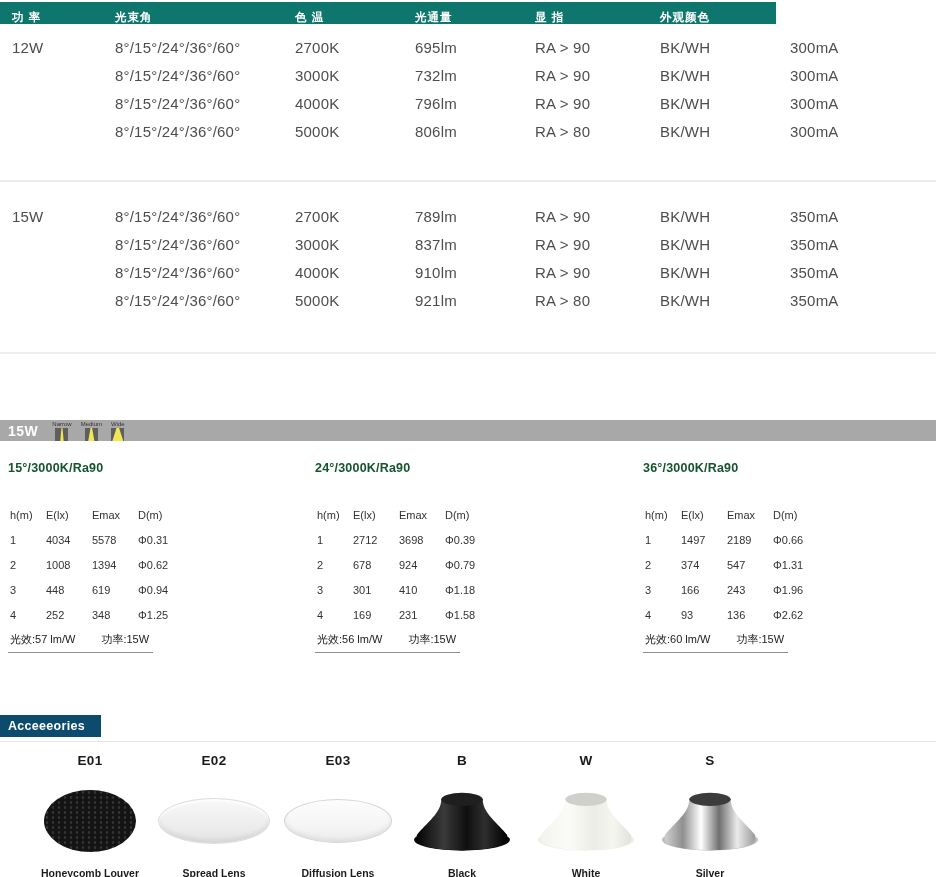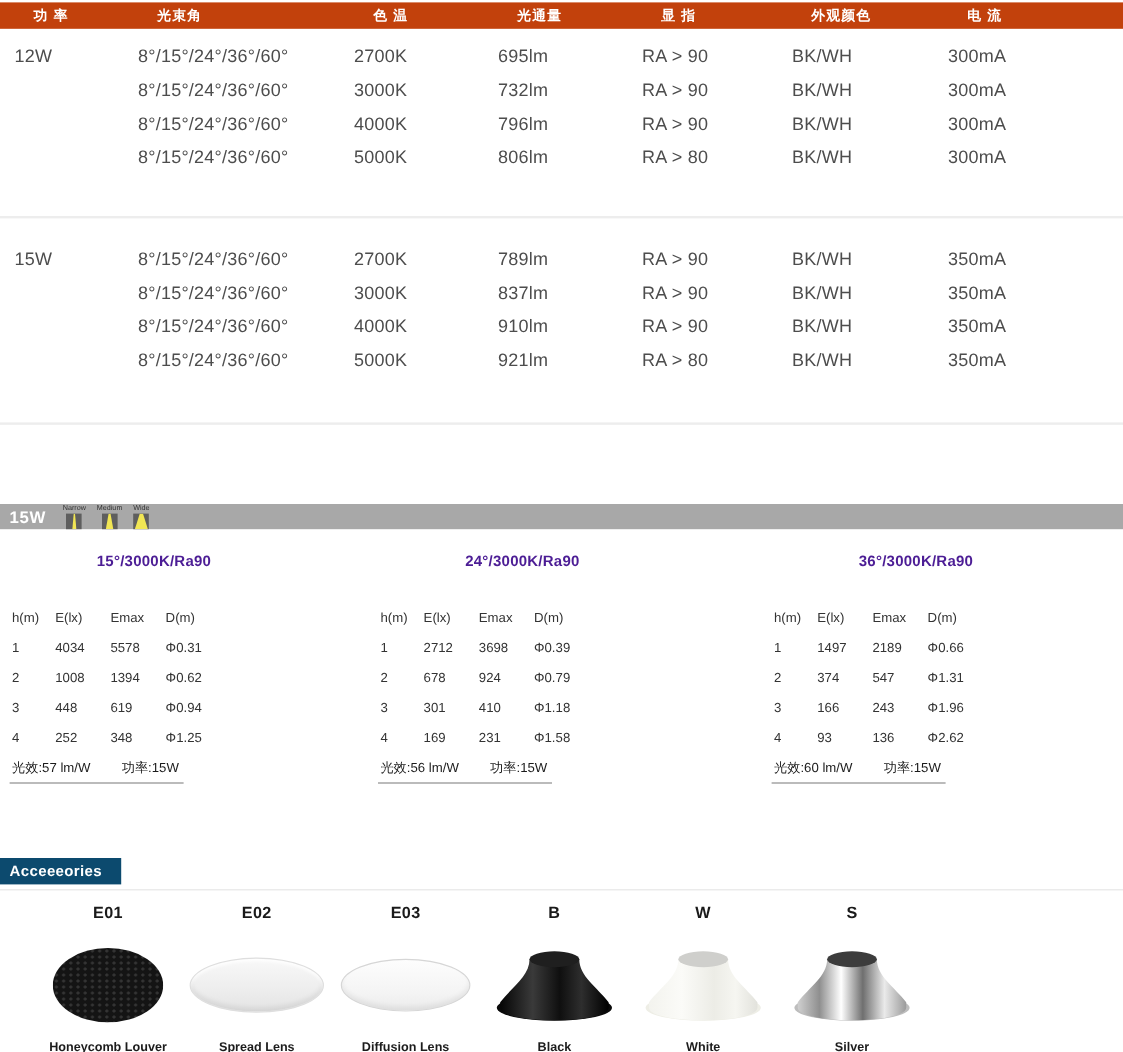--- a/index.html
+++ b/index.html
@@ -1,24 +1,24 @@
 <!DOCTYPE html>
 <html><head>
 <meta charset="utf-8">
 <style>
   * { margin:0; padding:0; box-sizing:border-box; }
   html,body { width:936px; height:877px; background:#fff; overflow:hidden;
     font-family:"Liberation Sans", sans-serif; }
   .page { position:relative; width:936px; height:877px; background:#fff; }
 
   
-  .spec-header { position:absolute; top:2px; left:0; width:936px; height:22px;
-    background:#c2410c; display:grid;
+  .spec-header { position:absolute; top:2px; left:0; width:776px; height:22px;
+    background:#0f766e; display:grid;
     grid-template-columns:103px 180px 120px 120px 125px 130px 1fr;
-    padding-left:28px; align-items:center; }
+    padding-left:12px; align-items:center; }
   .sh-cell { color:#fff; font-size:11.5px; font-weight:700; letter-spacing:1px; }
 
   .spec-group { position:absolute; left:0; width:936px; }
   .spec-group.g0 { top:33px; }
   .spec-group.g1 { top:202px; }
   .spec-row { display:grid; grid-template-columns:103px 180px 120px 120px 125px 130px 1fr;
     padding-left:12px; height:28px; align-items:center; }
   .sp-cell { font-size:15px; color:#4d4d4d; letter-spacing:0.2px; }
 
   .separator { position:absolute; left:0; width:936px; height:2px; background:#ededed; }
@@ -34,22 +34,22 @@
   .beam-icon .bi-box { width:13px; height:13px; background:#5e5e5e; position:relative; overflow:hidden; }
   .beam-icon .bi-beam { position:absolute; inset:0; background:#f1e654; }
   .beam-narrow .bi-beam { clip-path:polygon(46% 0, 54% 0, 63% 100%, 37% 100%); }
   .beam-medium .bi-beam { clip-path:polygon(44% 0, 56% 0, 74% 100%, 26% 100%); }
   .beam-wide   .bi-beam { clip-path:polygon(40% 0, 60% 0, 92% 100%, 8% 100%); }
 
   
   .pt-wrap { position:absolute; top:455px; left:0; width:936px; }
   .pt-block { position:absolute; top:0; width:240px; }
   .pt0 { left:8px; } .pt1 { left:315px; } .pt2 { left:643px; }
-  .pt-title { width:168px; text-align:right; font-size:12.5px; font-weight:700;
-    color:#4c1d95; margin:6px 0 27px 0; letter-spacing:0.2px; }
+  .pt-title { width:168px; text-align:left; font-size:12.5px; font-weight:700;
+    color:#14532d; margin:6px 0 27px 0; letter-spacing:0.2px; }
   .pt-grid { display:grid; grid-template-columns:36px 46px 46px 54px; }
   .pt-grid > div { height:25px; display:flex; align-items:center;
     font-size:11px; color:#333; padding-left:2px; }
   .pt-head { color:#222; }
   .pt-footer { display:flex; gap:26px; margin-top:5px; padding:0 4px 5px 2px;
     border-bottom:1px solid #8f8f8f; width:max-content; font-size:11px; color:#1a1a1a; }
 
   
   .acc-label { position:absolute; top:715px; left:0; height:22px; background:#0c4a6e;
     color:#fff; font-size:12.5px; font-weight:700; display:flex; align-items:center;

